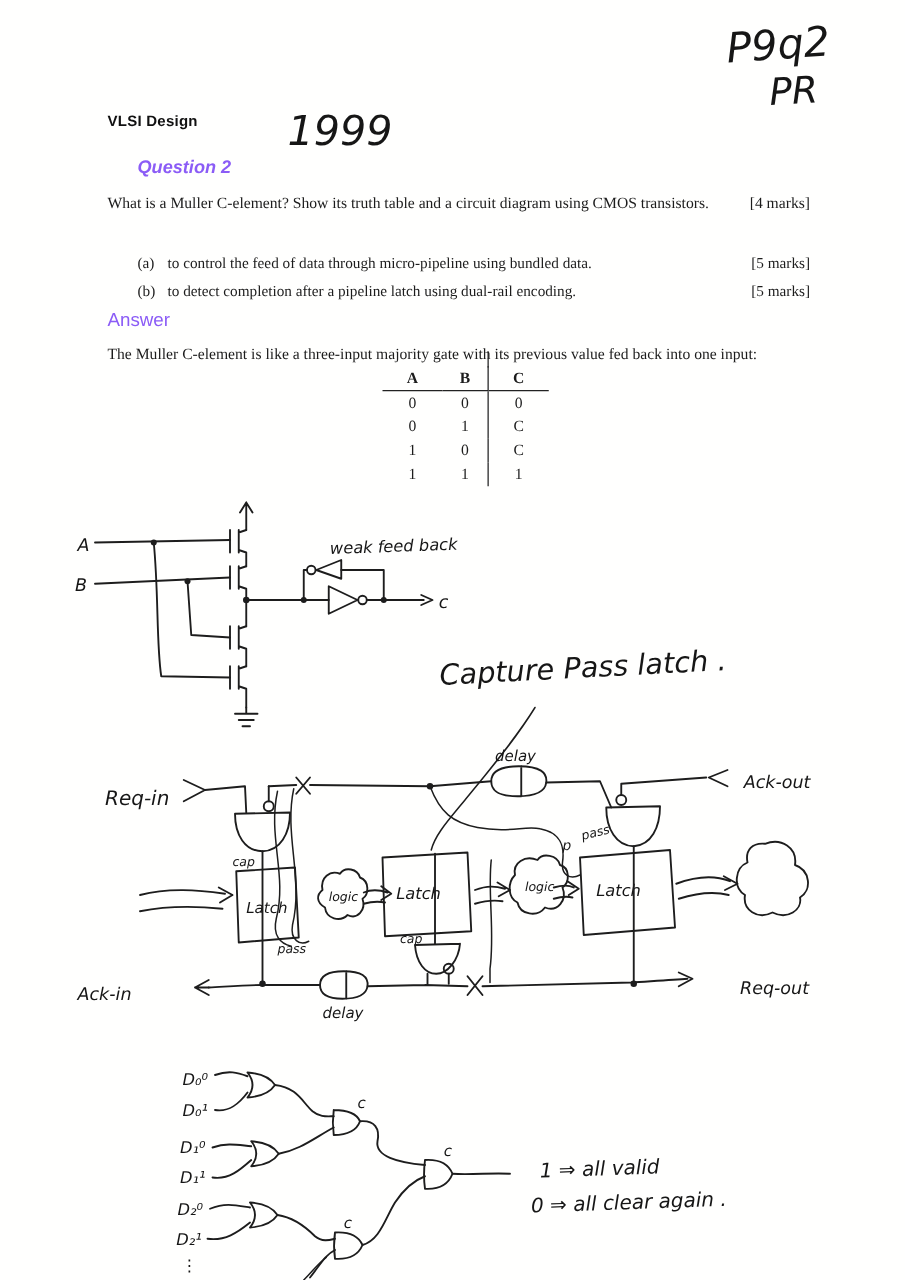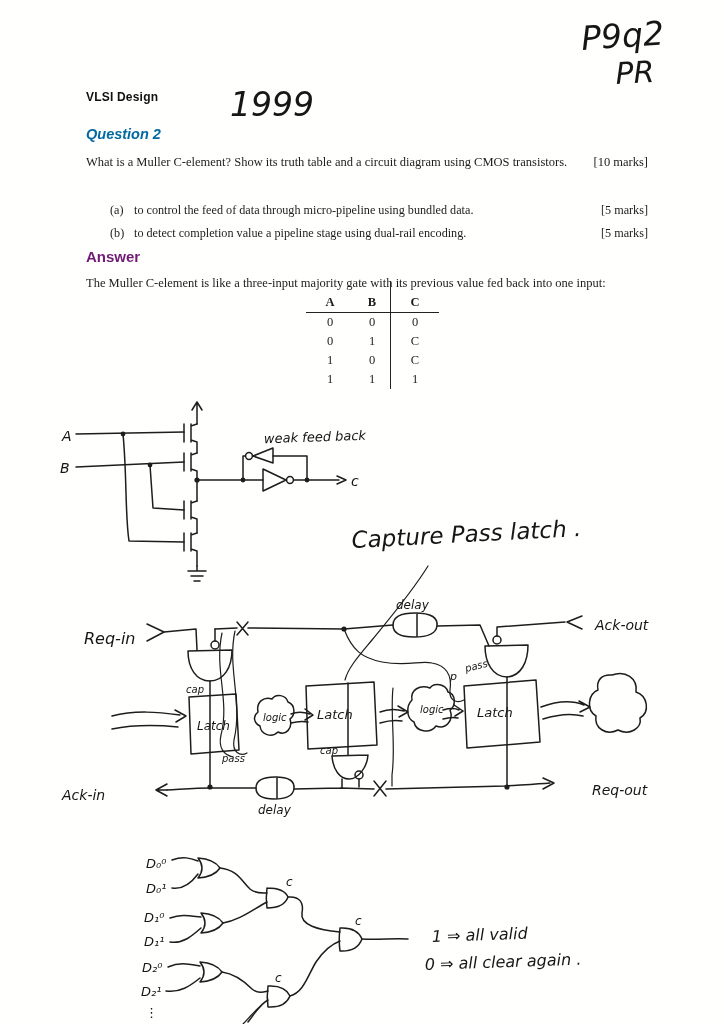--- a/index.html
+++ b/index.html
@@ -1,22 +1,22 @@
 <!DOCTYPE html>
 <html><head>
 <meta charset="utf-8">
 <style>
   html,body{margin:0;padding:0;background:#ffffff;}
   .page{position:relative;width:724px;height:1024px;background:#fffffe;overflow:hidden;
         font-family:"Liberation Serif",serif;color:#1c1c1c;}
   .abs{position:absolute;}
   .sans{font-family:"Liberation Sans",sans-serif;}
   .doc-title{font-size:12px;font-weight:bold;letter-spacing:.2px;color:#111;}
-  .q-head{font-size:14.5px;font-weight:bold;font-style:italic;color:#0369a1;}
-  .a-head{font-size:15px;font-weight:bold;color:#701a75;}
+  .q-head{font-size:14.5px;font-weight:bold;font-style:italic;color:#8b5cf6;margin-left:24px;}
+  .a-head{font-size:15px;font-weight:normal;color:#8b5cf6;}
   .body-line{font-size:12.5px;display:flex;align-items:flex-start;}
   .body-line .txt{flex:1 1 auto;}
   .body-line .marks{margin-left:12px;white-space:nowrap;}
   .item-line{font-size:12.2px;display:flex;align-items:baseline;}
   .item-line .lbl{width:24px;flex:0 0 auto;}
   .item-line .txt{flex:1 1 auto;}
   .item-line .marks{margin-left:16px;white-space:nowrap;}
   table.truth{border-collapse:collapse;font-size:12.5px;}
   table.truth td,table.truth th{text-align:center;padding:1px 0;line-height:17px;}
   table.truth th{font-weight:bold;}
@@ -34,31 +34,31 @@
 </head>
 <body>
 
 <div class="page">
 
   <div class="abs doc-title sans" style="left:86px;top:90px;">VLSI Design</div>
   <div class="abs q-head sans" style="left:86px;top:126px;">Question 2</div>
 
   <div class="abs body-line" style="left:86px;top:155px;right:76px;">
     <span class="txt">What is a Muller C-element?  Show its truth table and a circuit diagram using CMOS transistors.</span>
-    <span class="marks">[10 marks]</span>
+    <span class="marks">[4 marks]</span>
   </div>
 
   <div class="abs item-line" style="left:110px;top:203px;right:76px;">
     <span class="lbl">(a)</span>
     <span class="txt">to control the feed of data through micro-pipeline using bundled data.</span>
     <span class="marks">[5 marks]</span>
   </div>
   <div class="abs item-line" style="left:110px;top:226px;right:76px;">
     <span class="lbl">(b)</span>
-    <span class="txt">to detect completion value a pipeline stage using dual-rail encoding.</span>
+    <span class="txt">to detect completion after a pipeline latch using dual-rail encoding.</span>
     <span class="marks">[5 marks]</span>
   </div>
 
   <div class="abs a-head sans" style="left:86px;top:248px;">Answer</div>
   <div class="abs body-line" style="left:86px;top:276px;right:76px;">
     <span class="txt">The Muller C-element is like a three-input majority gate with its previous value fed back into one input:</span>
   </div>
 
   <div class="abs vtick" style="left:390px;top:281px;height:13px;"></div>
   <table class="truth abs" style="left:306px;top:293px;">

